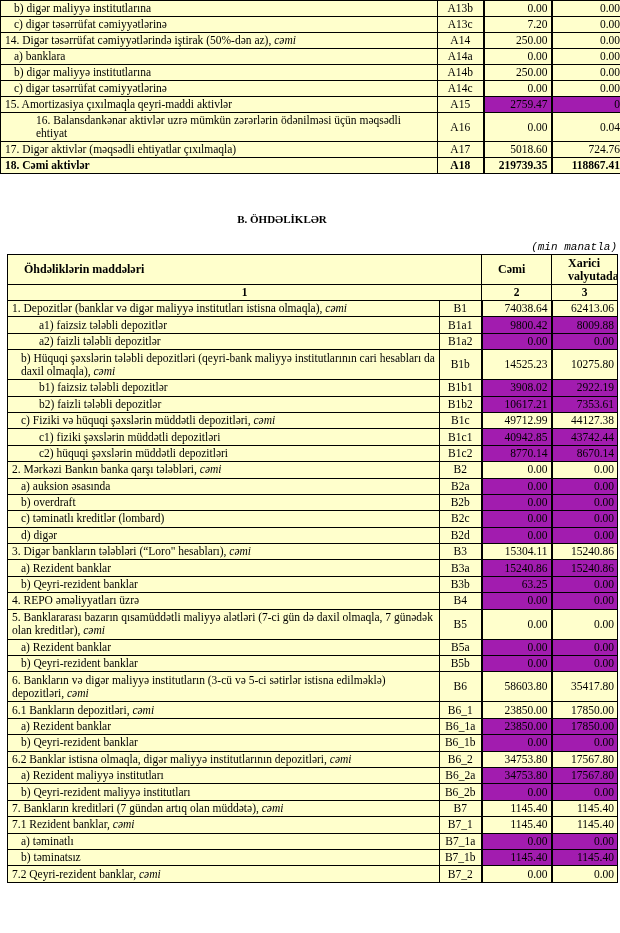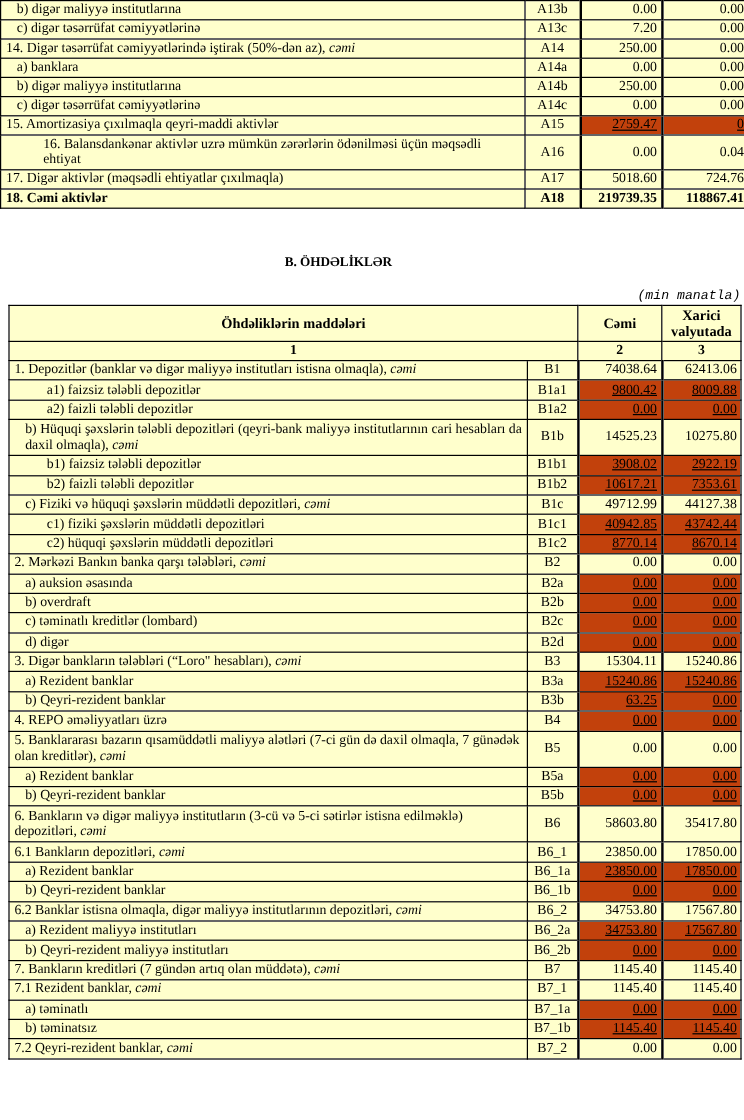--- a/index.html
+++ b/index.html
@@ -22,28 +22,28 @@
   }
   #table-a { left: 0; top: 0; width: 623px; }
   #table-b { left: 7px; top: 254px; width: 610px; }
   #table-a td { height: 16px; }
   #table-b td { height: 16.4px; }
   #table-a td.tall { height: 28px; padding-left: 35px; }
   #table-b td.tall { height: 30px; }
   table.fin td.code { text-align: center; padding: 1px 1px; border-right-width: 2px; margin-left: 32px; }
   table.fin td.val { text-align: right; padding-right: 3px; }
   table.fin td.total { border-right-width: 2px; }
-  table.fin td.white { background: #c2410c; text-decoration: underline; }
+  table.fin td.white { background: #a21caf; }
   table.fin td.b { font-weight: bold; }
   table.fin td.ind0 { padding-left: 4px; }
   table.fin td.ind1 { padding-left: 13px; }
   table.fin td.ind2 { padding-left: 31px; }
   #table-b td.hdr {
-    font-weight: bold; text-align: center; vertical-align: middle;
-    font-size: 12px; height: 30px; padding: 1px 2px;
+    font-weight: bold; text-align: left; vertical-align: middle;
+    font-size: 12px; height: 30px; padding: 1px 16px;
   }
   #table-b td.num { font-weight: bold; text-align: center; height: 13px; font-size: 11.5px; }
   td.hspan { border-right-width: 2px; }
   .heading {
     position: absolute; top: 209px; left: 0; width: 564px;
     text-align: center; font-weight: bold; font-size: 11px; line-height: 20px;
   }
   .unit-note {
     position: absolute; top: 241px; right: 3px;
     font-style: italic; font-size: 11px; line-height: 13px; font-family: Liberation Mono, monospace;

